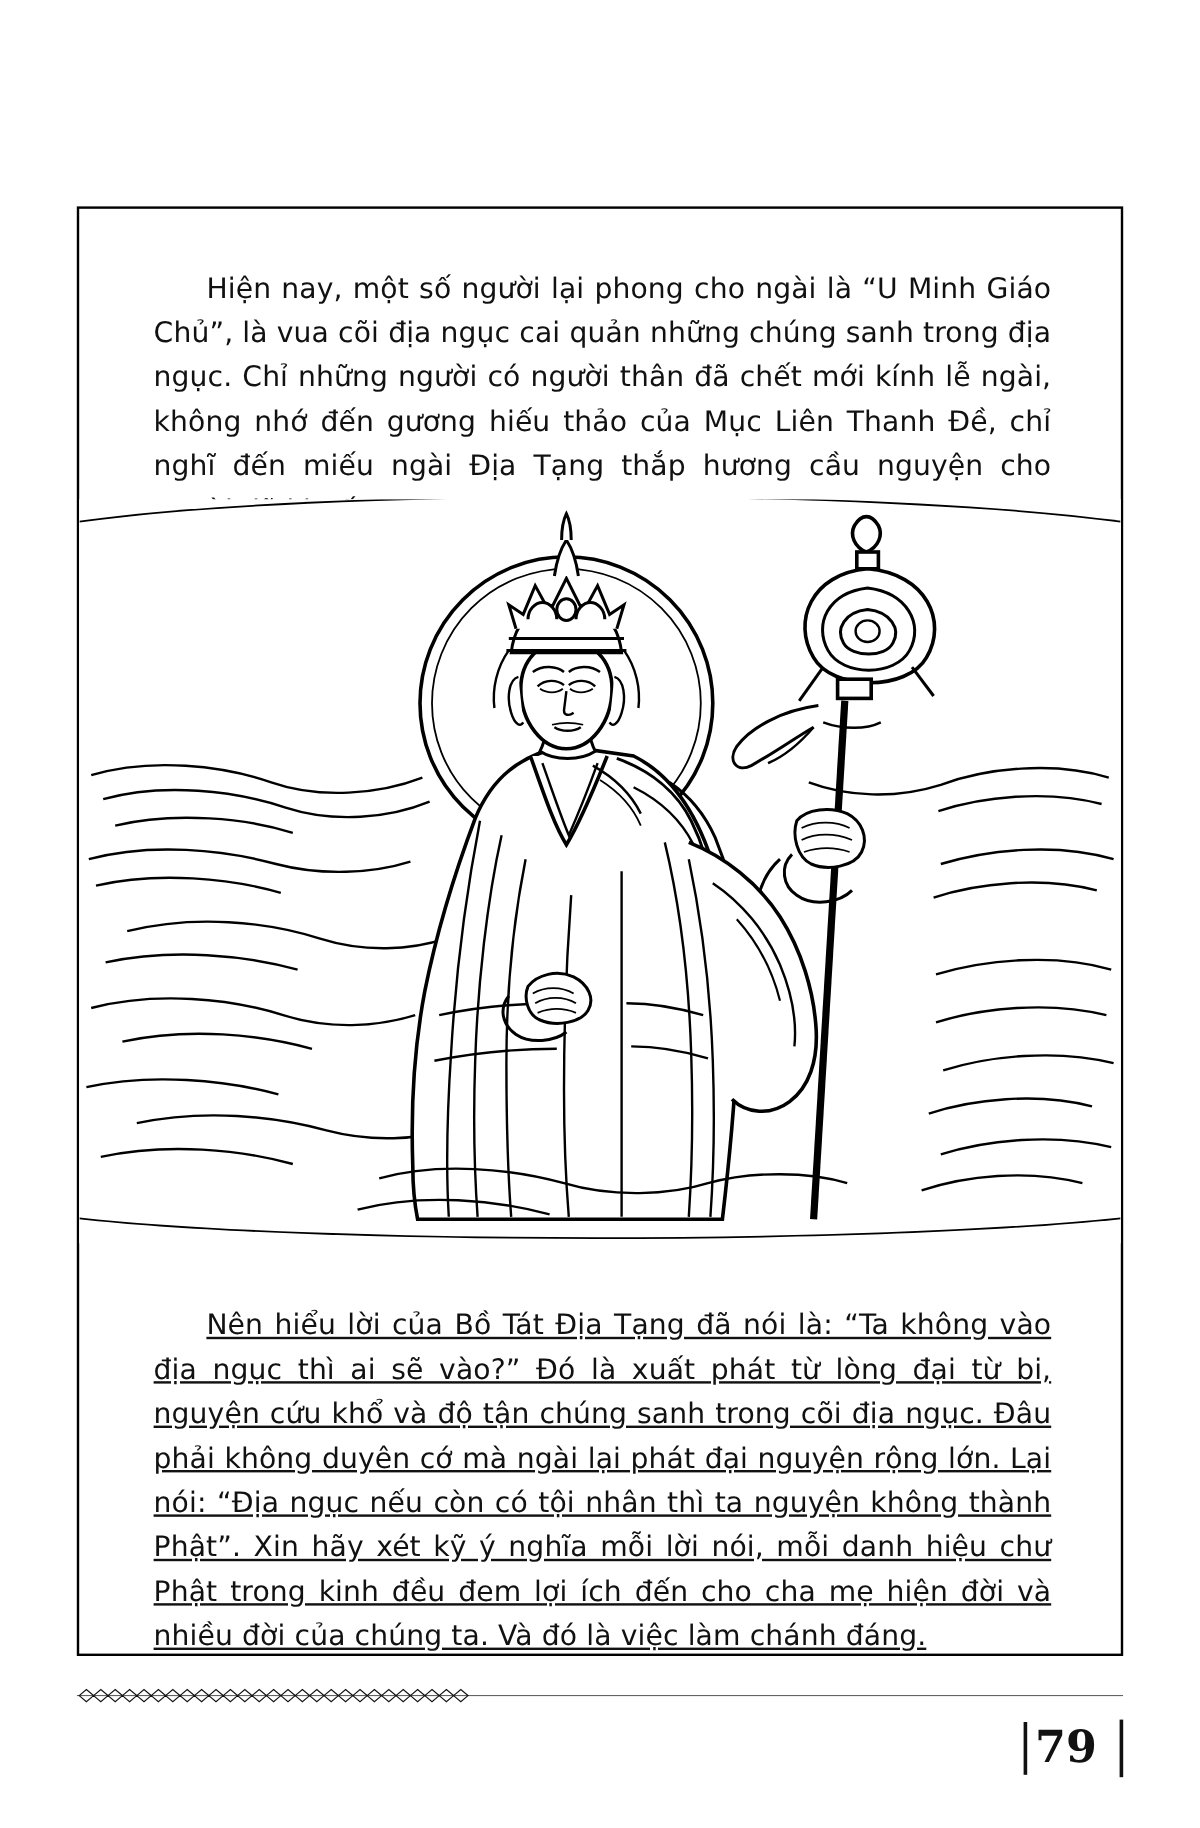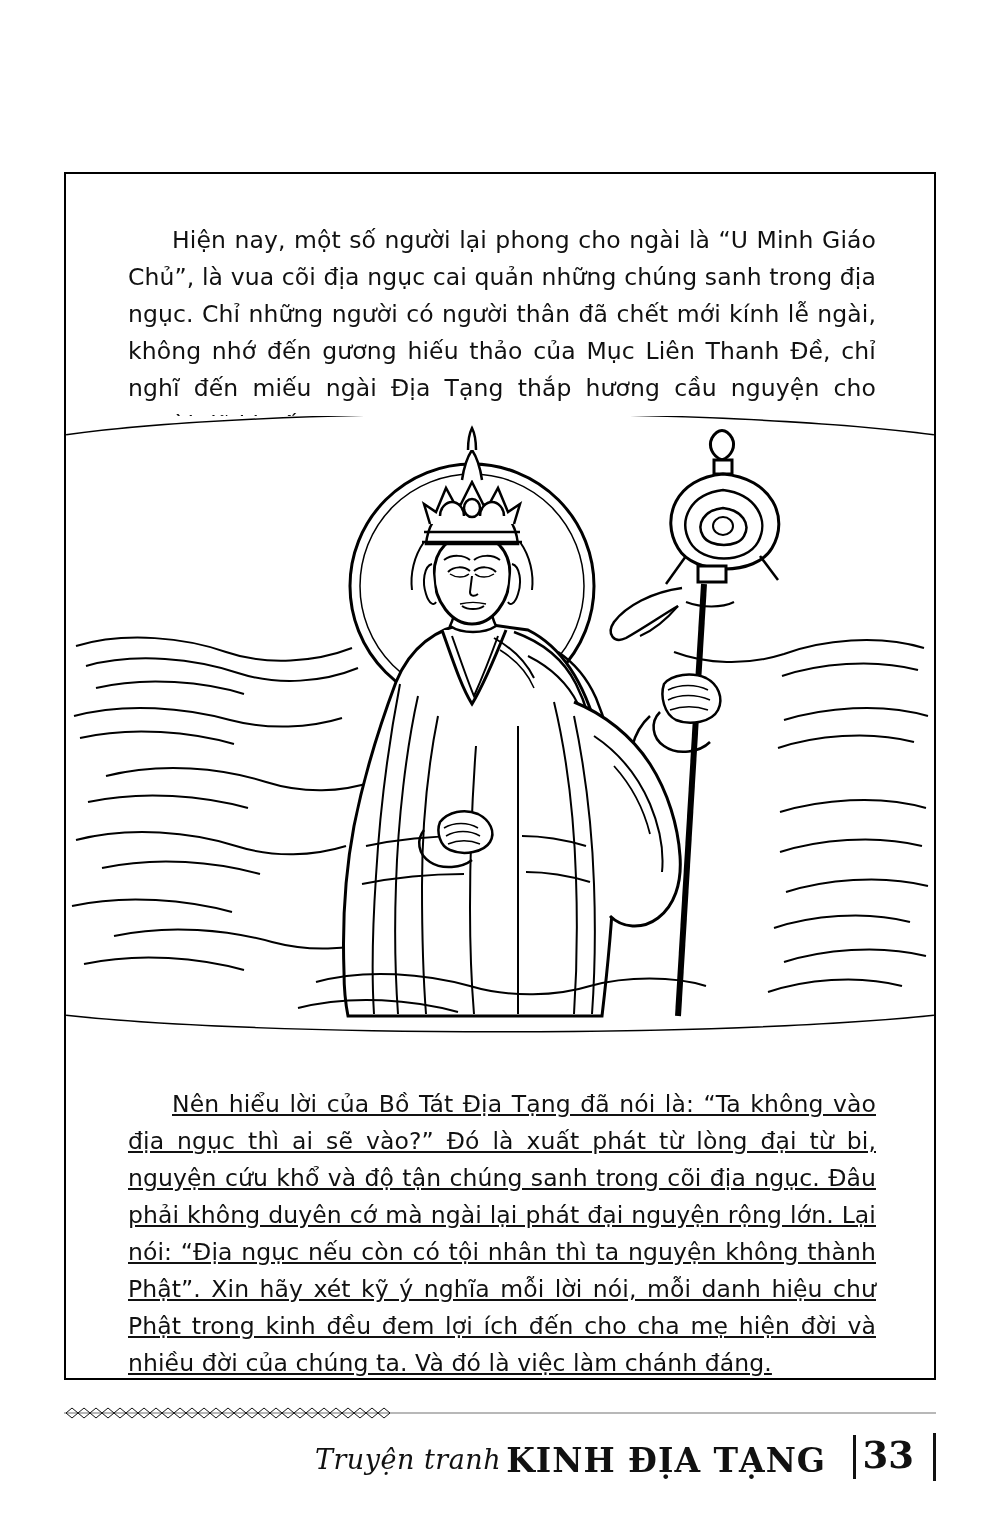--- a/index.html
+++ b/index.html
@@ -312,22 +312,18 @@
         <path d="M0,8 L872,8" stroke-width="0.6"></path>
       </g>
       <g fill="#111">
         <g id="d"></g>
       </g>
       <g fill="none" stroke="#111" stroke-width="1">
         <path d="M2,8 l6,-5 l6,5 l-6,5 Z M14,8 l6,-5 l6,5 l-6,5 Z M26,8 l6,-5 l6,5 l-6,5 Z M38,8 l6,-5 l6,5 l-6,5 Z M50,8 l6,-5 l6,5 l-6,5 Z M62,8 l6,-5 l6,5 l-6,5 Z M74,8 l6,-5 l6,5 l-6,5 Z M86,8 l6,-5 l6,5 l-6,5 Z M98,8 l6,-5 l6,5 l-6,5 Z M110,8 l6,-5 l6,5 l-6,5 Z M122,8 l6,-5 l6,5 l-6,5 Z M134,8 l6,-5 l6,5 l-6,5 Z M146,8 l6,-5 l6,5 l-6,5 Z M158,8 l6,-5 l6,5 l-6,5 Z M170,8 l6,-5 l6,5 l-6,5 Z M182,8 l6,-5 l6,5 l-6,5 Z M194,8 l6,-5 l6,5 l-6,5 Z M206,8 l6,-5 l6,5 l-6,5 Z M218,8 l6,-5 l6,5 l-6,5 Z M230,8 l6,-5 l6,5 l-6,5 Z M242,8 l6,-5 l6,5 l-6,5 Z M254,8 l6,-5 l6,5 l-6,5 Z M266,8 l6,-5 l6,5 l-6,5 Z M278,8 l6,-5 l6,5 l-6,5 Z M290,8 l6,-5 l6,5 l-6,5 Z M302,8 l6,-5 l6,5 l-6,5 Z M314,8 l6,-5 l6,5 l-6,5 Z"></path>
       </g>
     </svg>
 
-    <div class="footer-title">
-      <span class="script">Truyện tranh</span>
-      <span class="title-caps">KINH ĐỊA TẠNG</span>
-    </div>
     <div class="footer-divider"></div>
-    <div class="page-number">33</div>
+    <div class="page-number">79</div>
     <div class="footer-bar-right"></div>
   </div>
 
 </div>
 
 </body></html>

